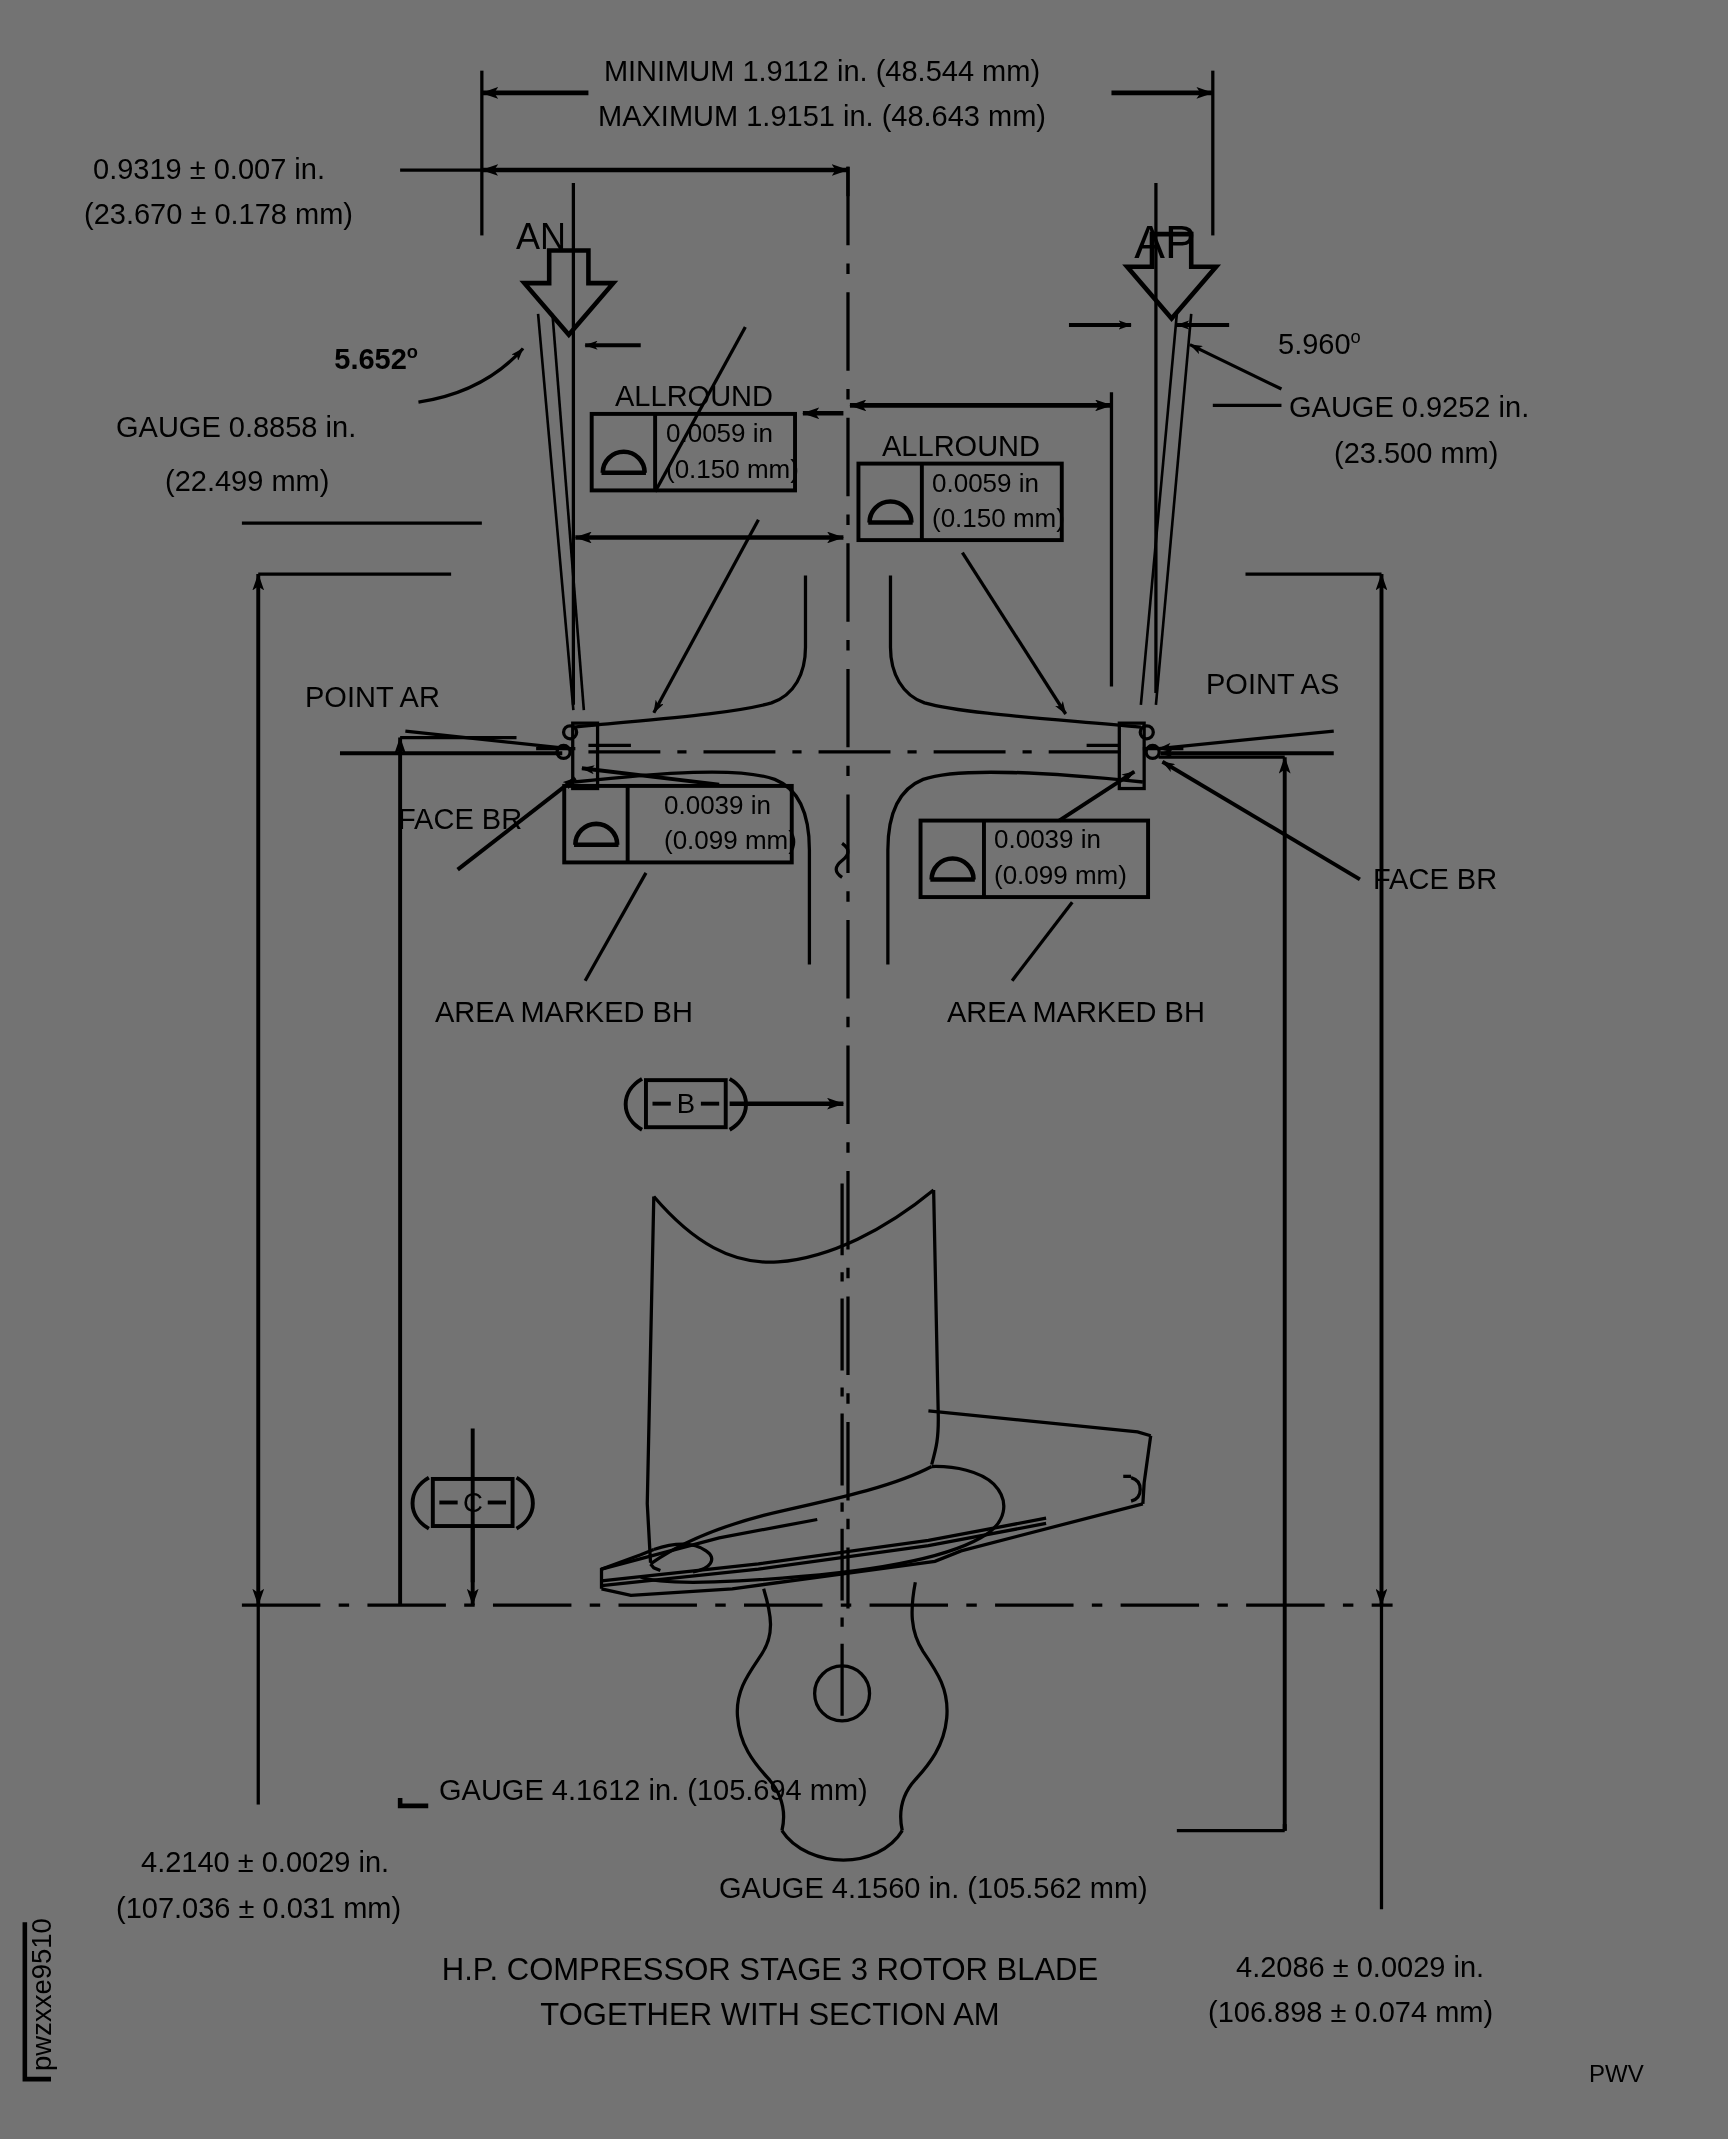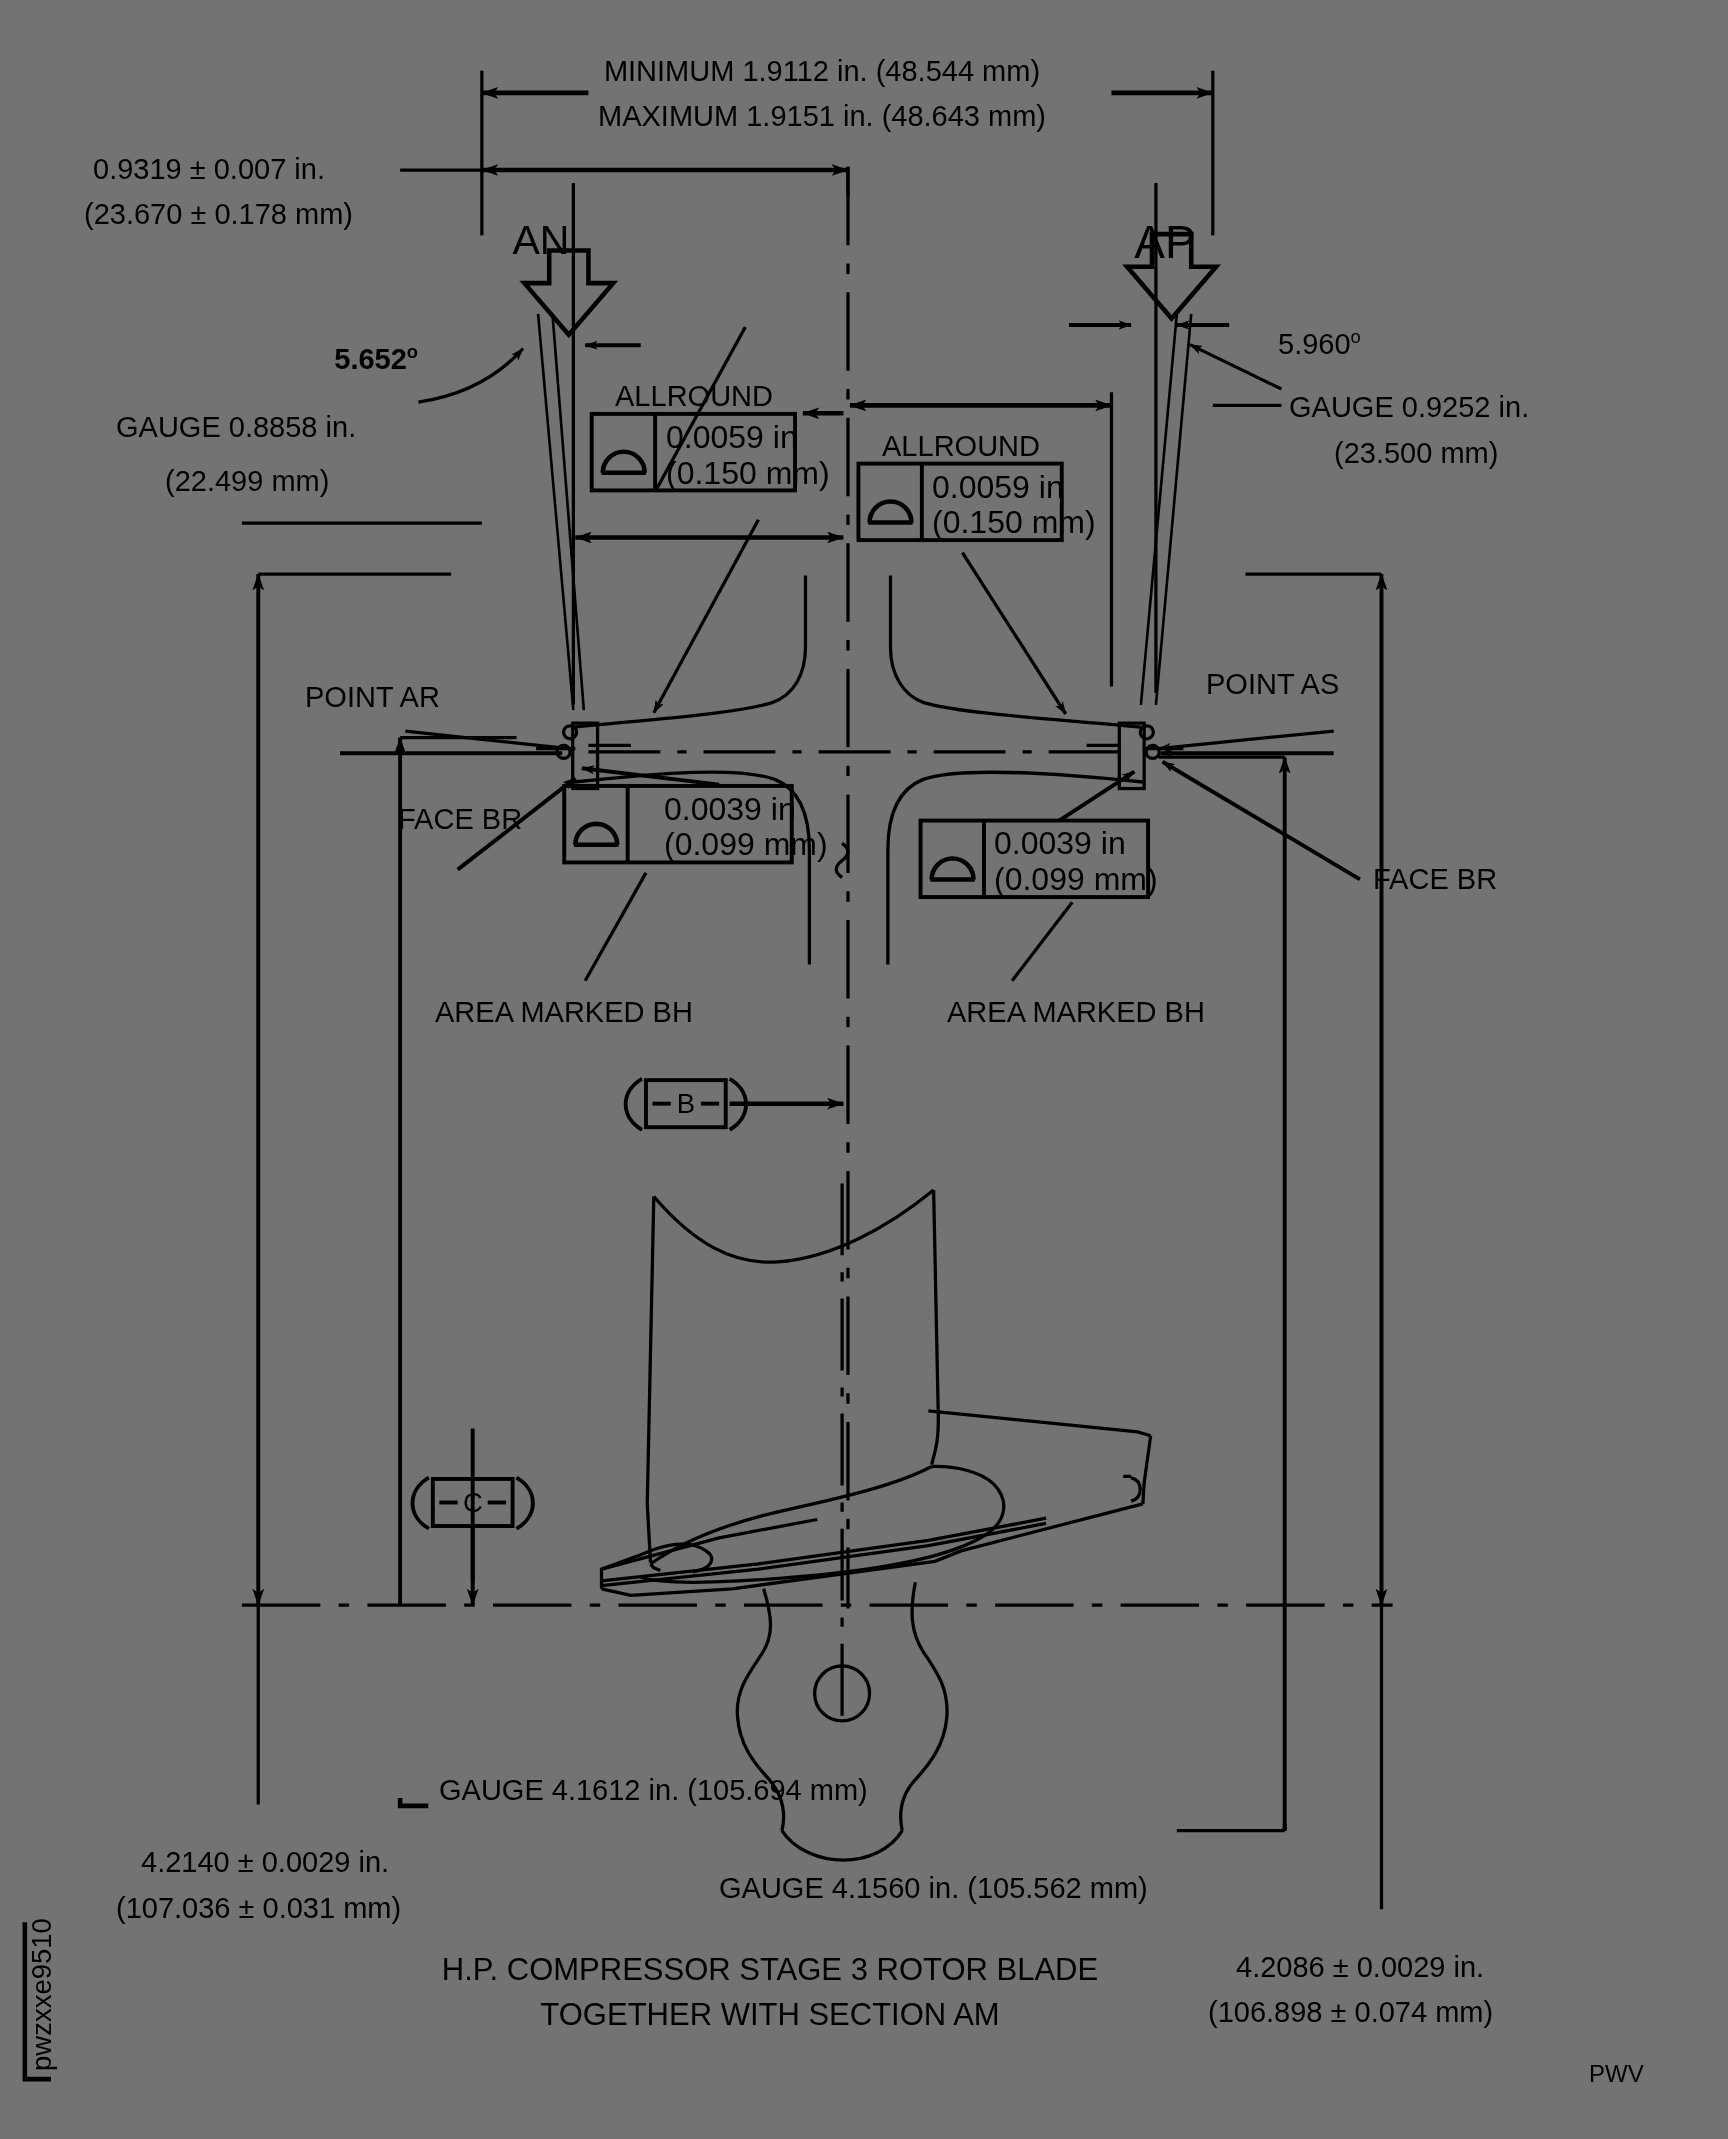--- a/index.html
+++ b/index.html
@@ -34,21 +34,21 @@
     font-size: 29px;
   }
   .txt.c  { text-align: center; transform: translateX(-50%); }
   .txt.r  { text-align: right;  transform: translateX(-100%); }
   .deg {
     font-size: 18.3px;
     vertical-align: super;
   }
   .fcf-text {
     position: absolute;
-    font-size: 32px;
+    font-size: 26px;
     white-space: pre;
     line-height: 1.22;
   }
   .vertical-id {
     position: absolute;
     font-size: 27.5px;
     transform-origin: 0 0;
     transform: rotate(-90deg);
     white-space: pre;
   }
@@ -310,21 +310,21 @@
 
     </g>
   </svg>
 
   <div class="txt c" style="left:822px; top:54px;">MINIMUM 1.9112 in. (48.544 mm)</div>
   <div class="txt c" style="left:822px; top:99px;">MAXIMUM 1.9151 in. (48.643 mm)</div>
 
   <div class="txt" style="left:93px; top:152px;">0.9319 ± 0.007 in.</div>
   <div class="txt" style="left:84px; top:197px;">(23.670 ± 0.178 mm)</div>
 
-  <div class="txt c" style="left:541px; top:216px; font-size:41px;">AN</div>
+  <div class="txt c" style="left:541px; top:216px; font-size:36px;">AN</div>
   <div class="txt c" style="left:1165px; top:215px; font-size:46px;">AP</div>
 
   <div class="txt r" style="left:418px; top:341px;font-weight:bold;"><span>5.652</span><span class="deg">o</span></div>
 
   <div class="txt" style="left:1278px; top:326px;"><span>5.960</span><span class="deg">o</span></div>
 
   <div class="txt" style="left:116px; top:394px;margin-top:16px;">GAUGE 0.8858 in.</div>
   <div class="txt" style="left:165px; top:464px;">(22.499 mm)</div>
 
   <div class="txt" style="left:1289px; top:390px;">GAUGE 0.9252 in.</div>

